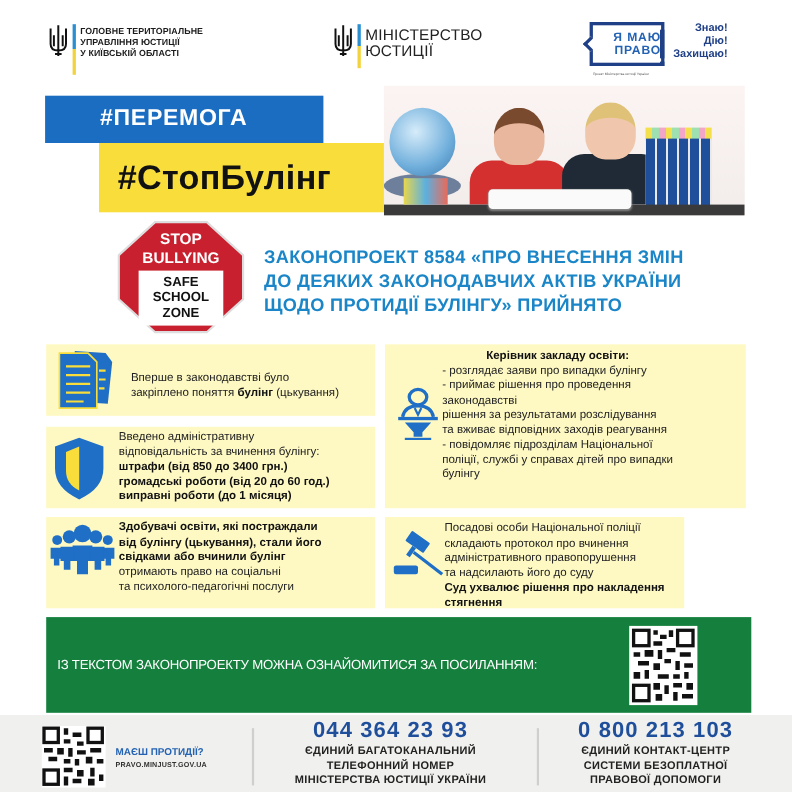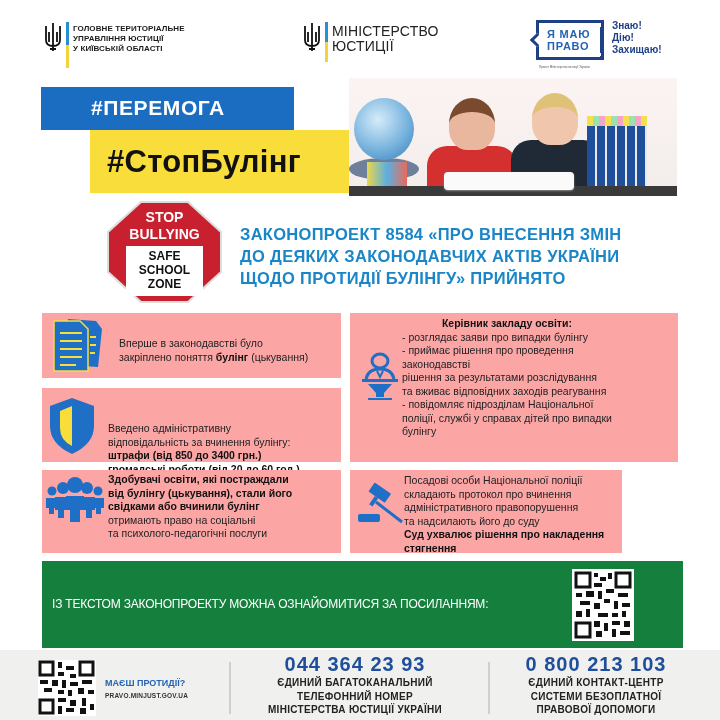--- a/index.html
+++ b/index.html
@@ -7,21 +7,21 @@
   body { position: relative; font-family: "Liberation Sans", sans-serif; color: #1b1b1b; }
 
   
   .hdr-logo { position: absolute; display: flex; align-items: flex-start; }
   .trident { width: 18px; height: 30px; }
   .flagbar { width: 3px; height: 46px; margin-left: 4px; background: linear-gradient(#2a8fd0 50%, #f3d33b 50%); }
   .org-gtu { left: 44px; top: 22px; }
   .org-gtu .txt { font-size: 8px; font-weight: bold; line-height: 10px; margin-left: 4px; margin-top: 2px; letter-spacing: .1px; }
   .org-min { left: 303px; top: 22px; }
   .org-min .txt { font-size: 14px; line-height: 15px; margin-left: 4px; margin-top: 2px; color: #222; letter-spacing: .2px; }
-  .yamp { position: absolute; left: 536px; top: 20px; display: flex; align-items: flex-start; }
+  .yamp { position: absolute; left: 536px; top: 20px; display: flex; align-items: flex-start; text-align: right; }
   .yamp-box { position: relative; width: 68px; height: 40px; border: 3px solid #1f3f86; border-left-width: 3px; display: flex; flex-direction: column; justify-content: center; padding-left: 8px; }
   .yamp-box span { font-size: 11px; font-weight: bold; color: #2463b3; line-height: 12px; letter-spacing: .8px; }
   .yamp-box .notch { position: absolute; left: -7px; top: 12px; width: 10px; height: 10px; border-left: 3px solid #1f3f86; border-bottom: 3px solid #1f3f86; transform: rotate(45deg); background: #fff; }
   .yamp-box .excl { position: absolute; right: -3px; top: 4px; width: 4px; height: 26px; background: #1f3f86; }
   .yamp-box .excl-dot { position: absolute; right: -3px; top: 33px; width: 4px; height: 4px; background: #1f3f86; }
   .yamp-sub { position: absolute; left: 0; top: 42px; font-size: 3px; color: #555; white-space: nowrap; }
   .yamp-slogan { margin-left: 8px; font-size: 10px; font-weight: bold; color: #1f3f86; line-height: 12px; }
 
   
   .tag-blue { position: absolute; left: 41px; top: 87px; width: 253px; height: 43px; background: #1a6dc0; }
@@ -45,31 +45,31 @@
   .crayons { position: absolute; left: 18px; top: 84px; width: 40px; height: 24px; background: linear-gradient(90deg, #e9d64c, #5bb0e0, #e86a5a); }
 
   
   .stop { position: absolute; left: 106px; top: 200px; width: 117px; height: 104px; }
   .stop svg { width: 100%; height: 100%; }
 
   
   .headline { position: absolute; left: 240px; top: 223px; width: 440px; color: #1a86c8; font-size: 16.5px; font-weight: bold; line-height: 22px; letter-spacing: .3px; }
 
   
-  .card { position: absolute; background: #fca5a5; }
+  .card { position: absolute; background: #fef9c3; }
   .c1 { left: 42px; top: 313px; width: 299px; height: 65px; }
   .c2 { left: 42px; top: 388px; width: 299px; height: 74px; }
   .c3 { left: 42px; top: 470px; width: 299px; height: 83px; }
   .c4 { left: 350px; top: 313px; width: 328px; height: 149px; }
   .c5 { left: 350px; top: 470px; width: 272px; height: 83px; }
   .card .ico { position: absolute; }
   .card .txt { position: absolute; font-size: 10.5px; line-height: 13.5px; color: #222; }
   .card b { font-weight: bold; color: #111; }
   .c1 .txt { left: 77px; top: 24px; }
-  .c2 .txt { left: 66px; top: 3px; margin-top: 31px; }
+  .c2 .txt { left: 66px; top: 3px; }
   .c3 .txt { left: 66px; top: 3px; }
   .c4 .txt { left: 52px; top: 4px; }
   .c5 .txt { left: 54px; top: 4px; }
   .center { display: block; text-align: center; }
 
   
   .banner { position: absolute; left: 42px; top: 561px; width: 641px; height: 87px; background: #15803d; }
   .banner-text { position: absolute; left: 10px; top: 36px; color: #fff; font-size: 12px; letter-spacing: -.2px; }
   .qr { position: absolute; background: #fff; }
   .qr-banner { left: 530px; top: 8px; width: 62px; height: 72px; }

